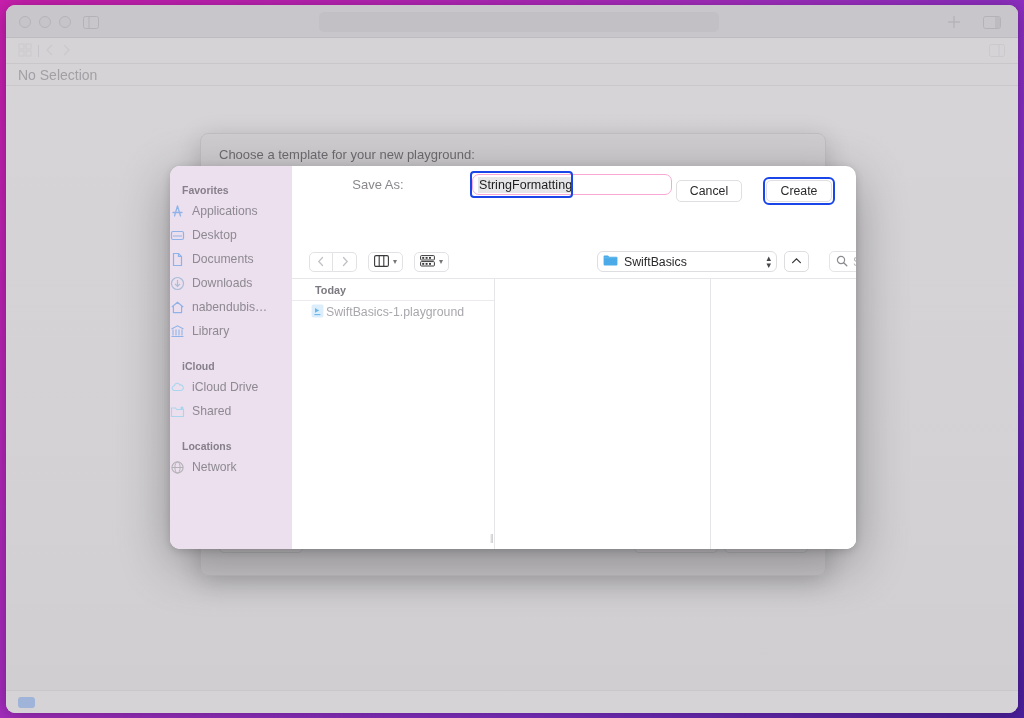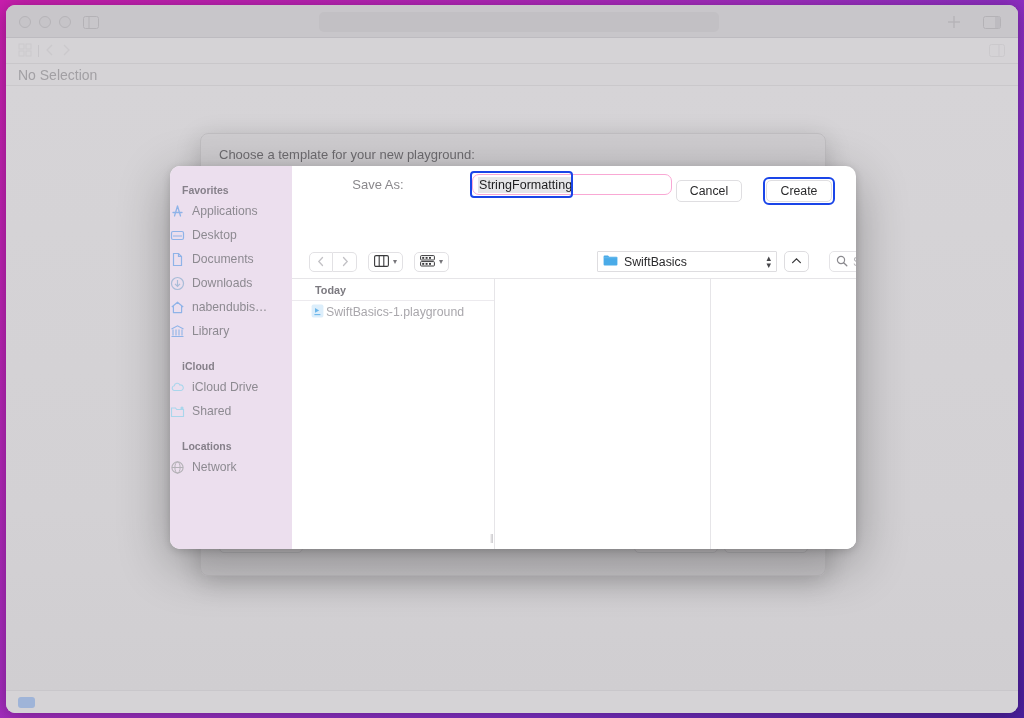--- a/index.html
+++ b/index.html
@@ -294,21 +294,21 @@
     color: #4a4a4c;
   }
   .chev { font-size: 8px; color:#76757a; }
 
   #path-popup {
     position: absolute;
     left: 305px;
     width: 180px;
     height: 21px;
     border: 1px solid #dedde0;
-    border-radius: 1px;
+    border-radius: 6px;
     background: #fff;
     display: flex;
     align-items: center;
     padding: 0 5px;
     gap: 6px;
     font-size: 12.3px;
     color: #2a2a2c;
   }
   #path-stepper {
     margin-left: auto;

